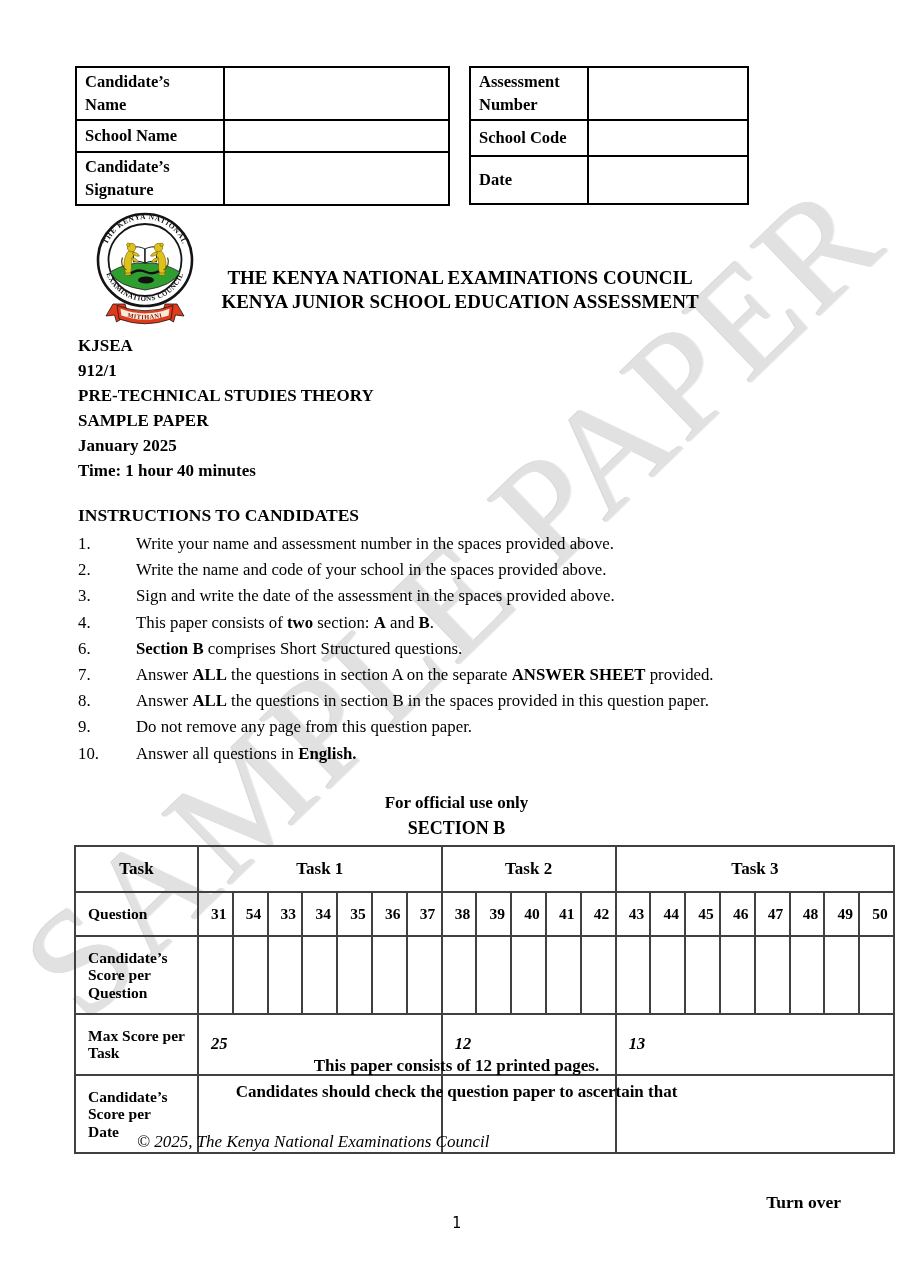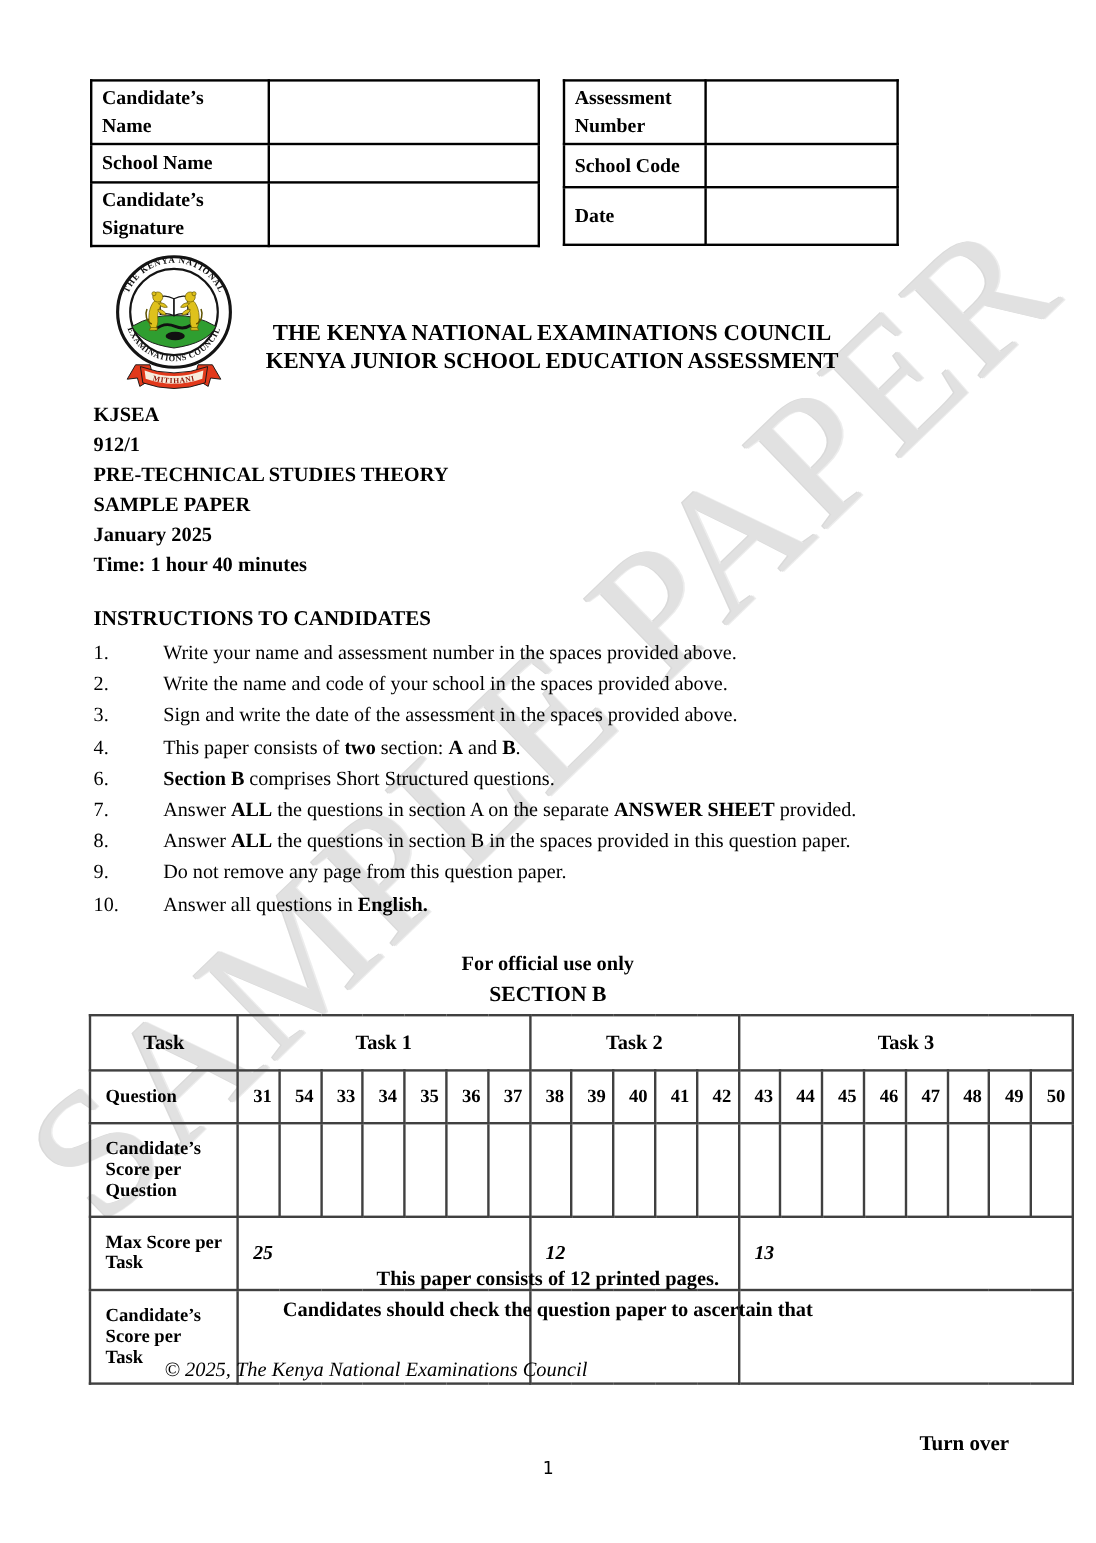--- a/index.html
+++ b/index.html
@@ -265,21 +265,21 @@
           <td></td>
           <td></td>
         </tr>
     <tr style="height:37px">
       <td class="rowlbl">Max Score per Task</td>
       <td class="maxval" colspan="7">25</td>
       <td class="maxval" colspan="5">12</td>
       <td class="maxval" colspan="8">13</td>
     </tr>
     <tr style="height:41px">
-      <td class="rowlbl">Candidate’s Score per Task</td>
+      <td class="rowlbl">Candidate’s Score per Date</td>
       <td colspan="7"></td>
       <td colspan="5"></td>
       <td colspan="8"></td>
     </tr>
   </tbody>
     </table>
 
   <div class="footer-notes">
     <div>This paper consists of 12 printed pages.</div>
     <div>Candidates should check the question paper to ascertain that</div>

